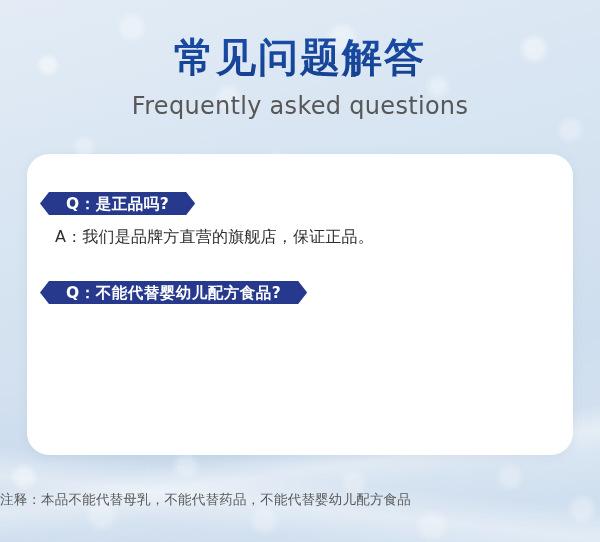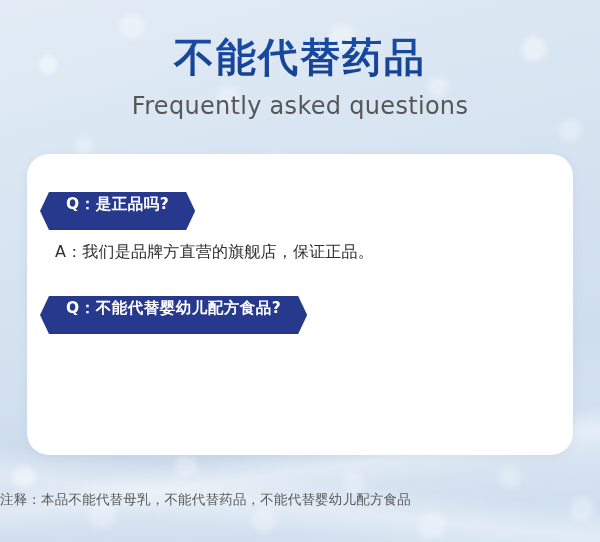--- a/index.html
+++ b/index.html
@@ -126,21 +126,21 @@
   }
   .faq-item {
     margin: 0 0 33px 0;
     padding: 0;
   }
   .faq-item:last-child { margin-bottom: 0; }
 
   .q-badge {
     display: inline-block;
     margin-left: 13px;
-    padding: 3px 26px 16px 26px;
+    padding: 3px 26px 1px 26px;
     background: #27398c;
     color: #ffffff;
     font-size: 15.5px;
     font-weight: 700;
     line-height: 19px;
     letter-spacing: .5px;
     -webkit-clip-path: polygon(0% 50%, 9px 0%, calc(100% - 9px) 0%, 100% 50%, calc(100% - 9px) 100%, 9px 100%);
     clip-path: polygon(0% 50%, 9px 0%, calc(100% - 9px) 0%, 100% 50%, calc(100% - 9px) 100%, 9px 100%);
     font-family: "DejaVu Sans", "Liberation Sans", sans-serif;
     white-space: nowrap;
@@ -172,21 +172,21 @@
 <body>
 
 <div class="page">
 
   <div class="tex-a"></div>
   <div class="tex-b"></div>
   <div class="tex-c"></div>
   <div class="tex-d"></div>
 
   <div class="header">
-    <h1 class="title">不能代替药品</h1>
+    <h1 class="title">常见问题解答</h1>
     <p class="subtitle">Frequently asked questions</p>
   </div>
 
   <div class="card">
     <ul class="faq-list">
 
       <li class="faq-item">
         <div class="q-badge">Q：是正品吗?</div>
         <div class="a-line">A：我们是品牌方直营的旗舰店，保证正品。</div>
       </li>

